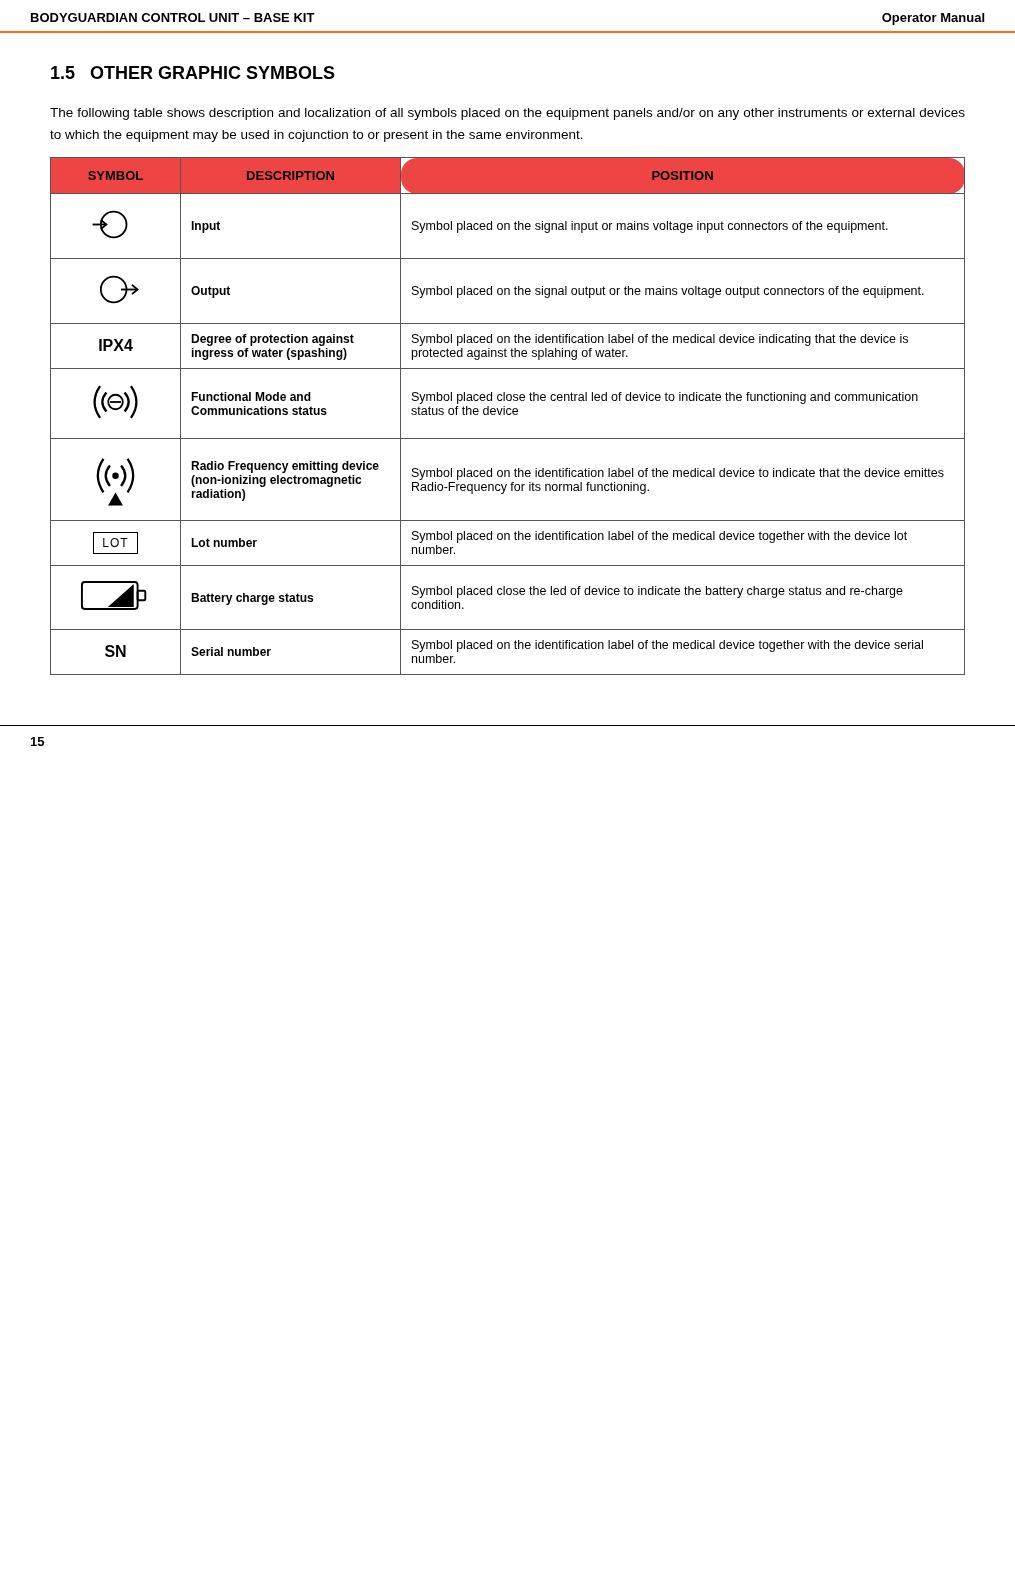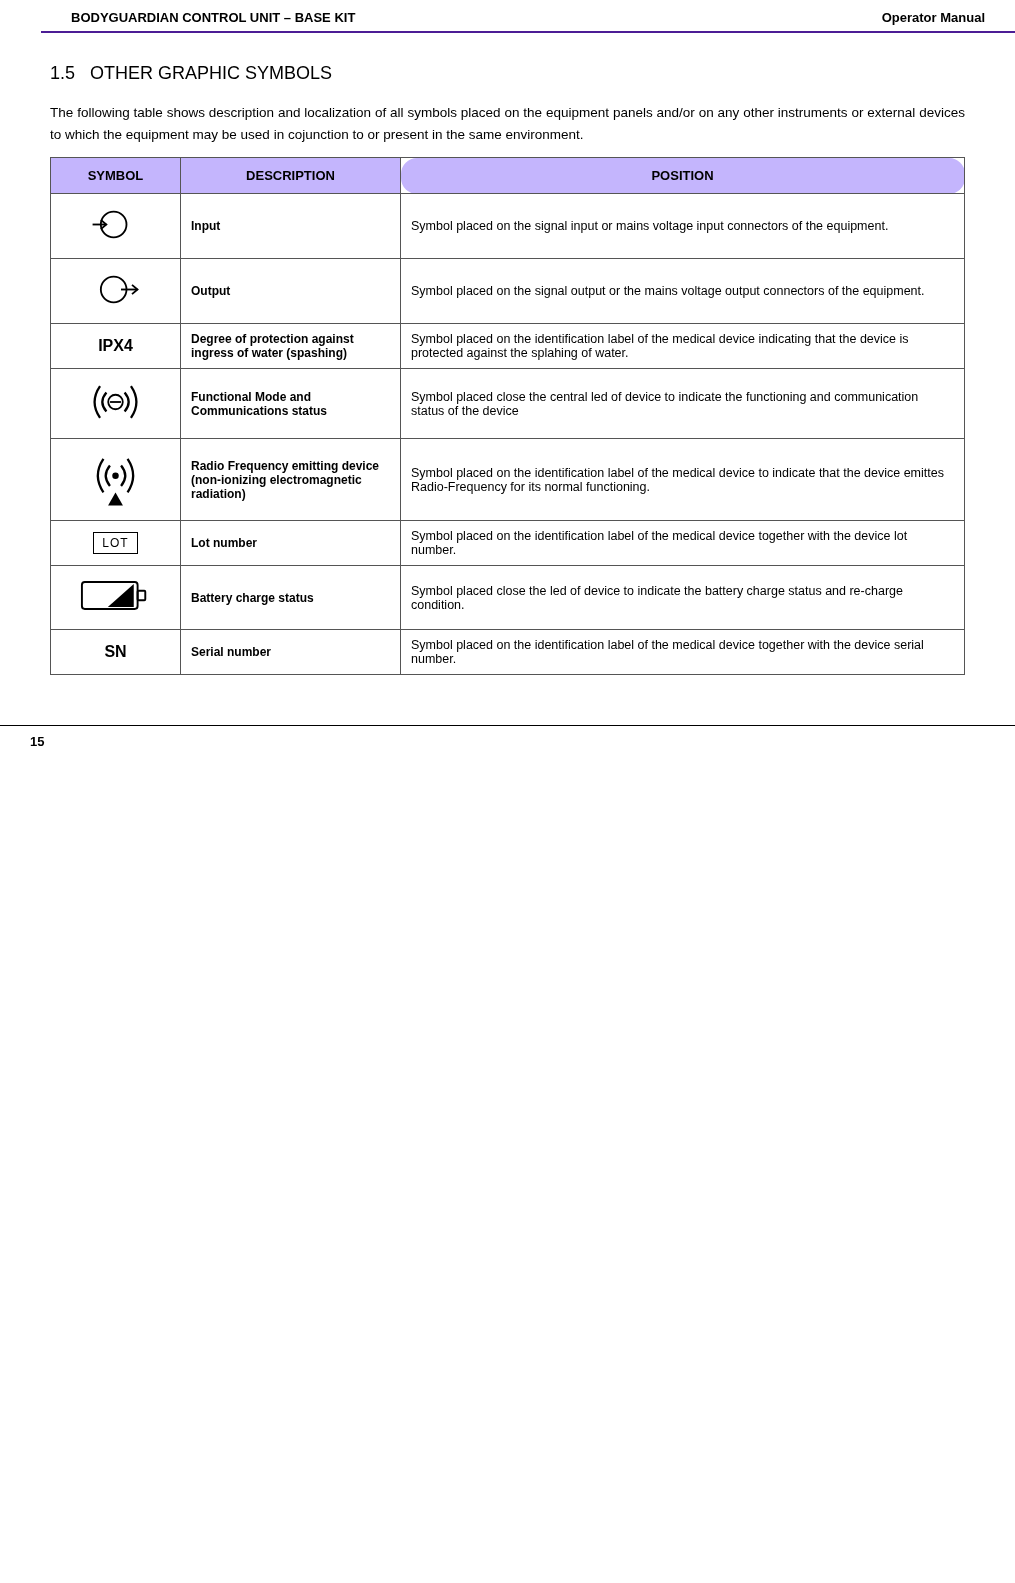--- a/index.html
+++ b/index.html
@@ -11,33 +11,32 @@
       width: 1015px;
       min-height: 1583px;
       padding: 0;
     }
 
     .page-header {
       display: flex;
       justify-content: space-between;
       align-items: center;
       padding: 10px 30px 6px 30px;
-      border-bottom: 2px solid #4c1d95;
-      font-weight: bold;
-      font-size: 13px;
-      margin-left: 41px;
+      border-bottom: 2px solid #f97316;
+      font-weight: bold;
+      font-size: 13px;
     }
 
     .page-content {
       padding: 30px 50px 30px 50px;
     }
 
     .section-title {
       font-size: 18px;
-      font-weight: normal;
+      font-weight: bold;
       margin-bottom: 18px;
     }
 
     .intro-text {
       font-size: 13.5px;
       line-height: 1.6;
       margin-bottom: 12px;
       text-align: justify;
     }
 
@@ -47,21 +46,21 @@
       font-size: 12.5px;
     }
 
     table th, table td {
       border: 1.5px solid #555;
       padding: 8px 10px;
       vertical-align: middle;
     }
 
     table thead th {
-      background: #c4b5fd;
+      background: #ef4444;
       font-weight: bold;
       text-align: center;
       font-size: 13px;
       padding: 10px;
     }
 
     .col-symbol {
       width: 130px;
       text-align: center;
     }

